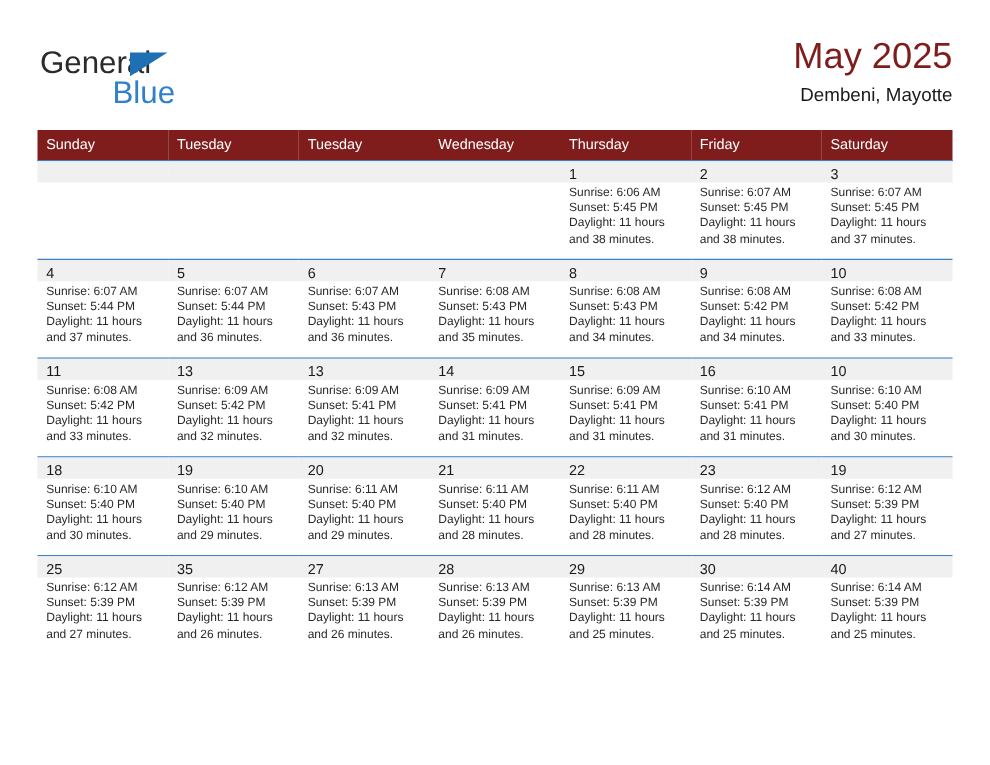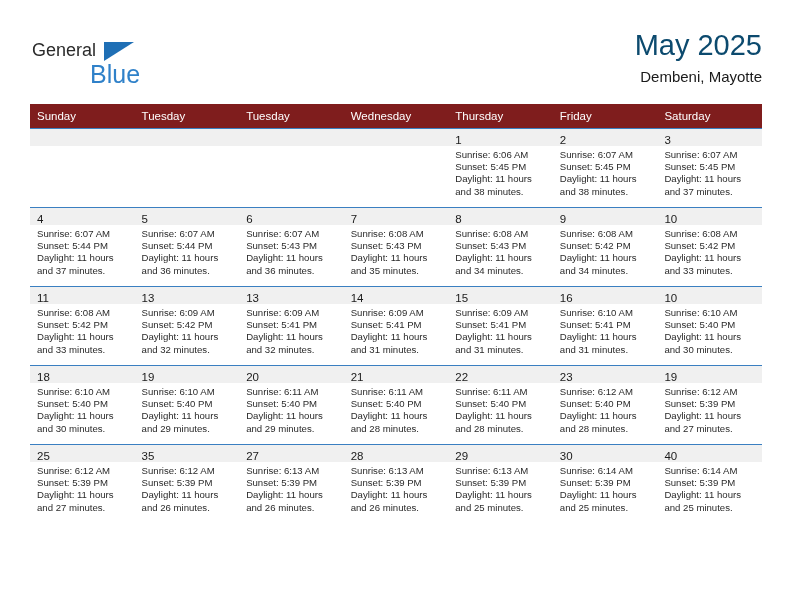--- a/index.html
+++ b/index.html
@@ -35,21 +35,21 @@
     position: absolute;
     left: 0;
     top: 8px;
     width: 180px;
     height: 56px;
   }
   .logo-general {
     position: absolute;
     left: 2px;
     top: 0px;
-    font-size: 18px;
+    font-size: 25px;
     letter-spacing: 0px;
     color: #2b2b2b;
     font-family: "Liberation Sans", sans-serif;
     font-weight: 400;
     line-height: 28px;
   }
   .logo-triangle {
     position: absolute;
     left: 74px;
     top: 6px;
@@ -71,21 +71,21 @@
 
   .title-block {
     position: absolute;
     right: 0;
     top: 0;
     text-align: right;
   }
   .month-title {
     font-size: 29px;
     font-weight: 400;
-    color: #0c4a6e;
+    color: #7f1d1d;
     line-height: 34px;
     white-space: nowrap;
   }
   .location {
     font-size: 15px;
     font-weight: 400;
     color: #1a1a1a;
     line-height: 20px;
     margin-top: 5px;
     white-space: nowrap;

